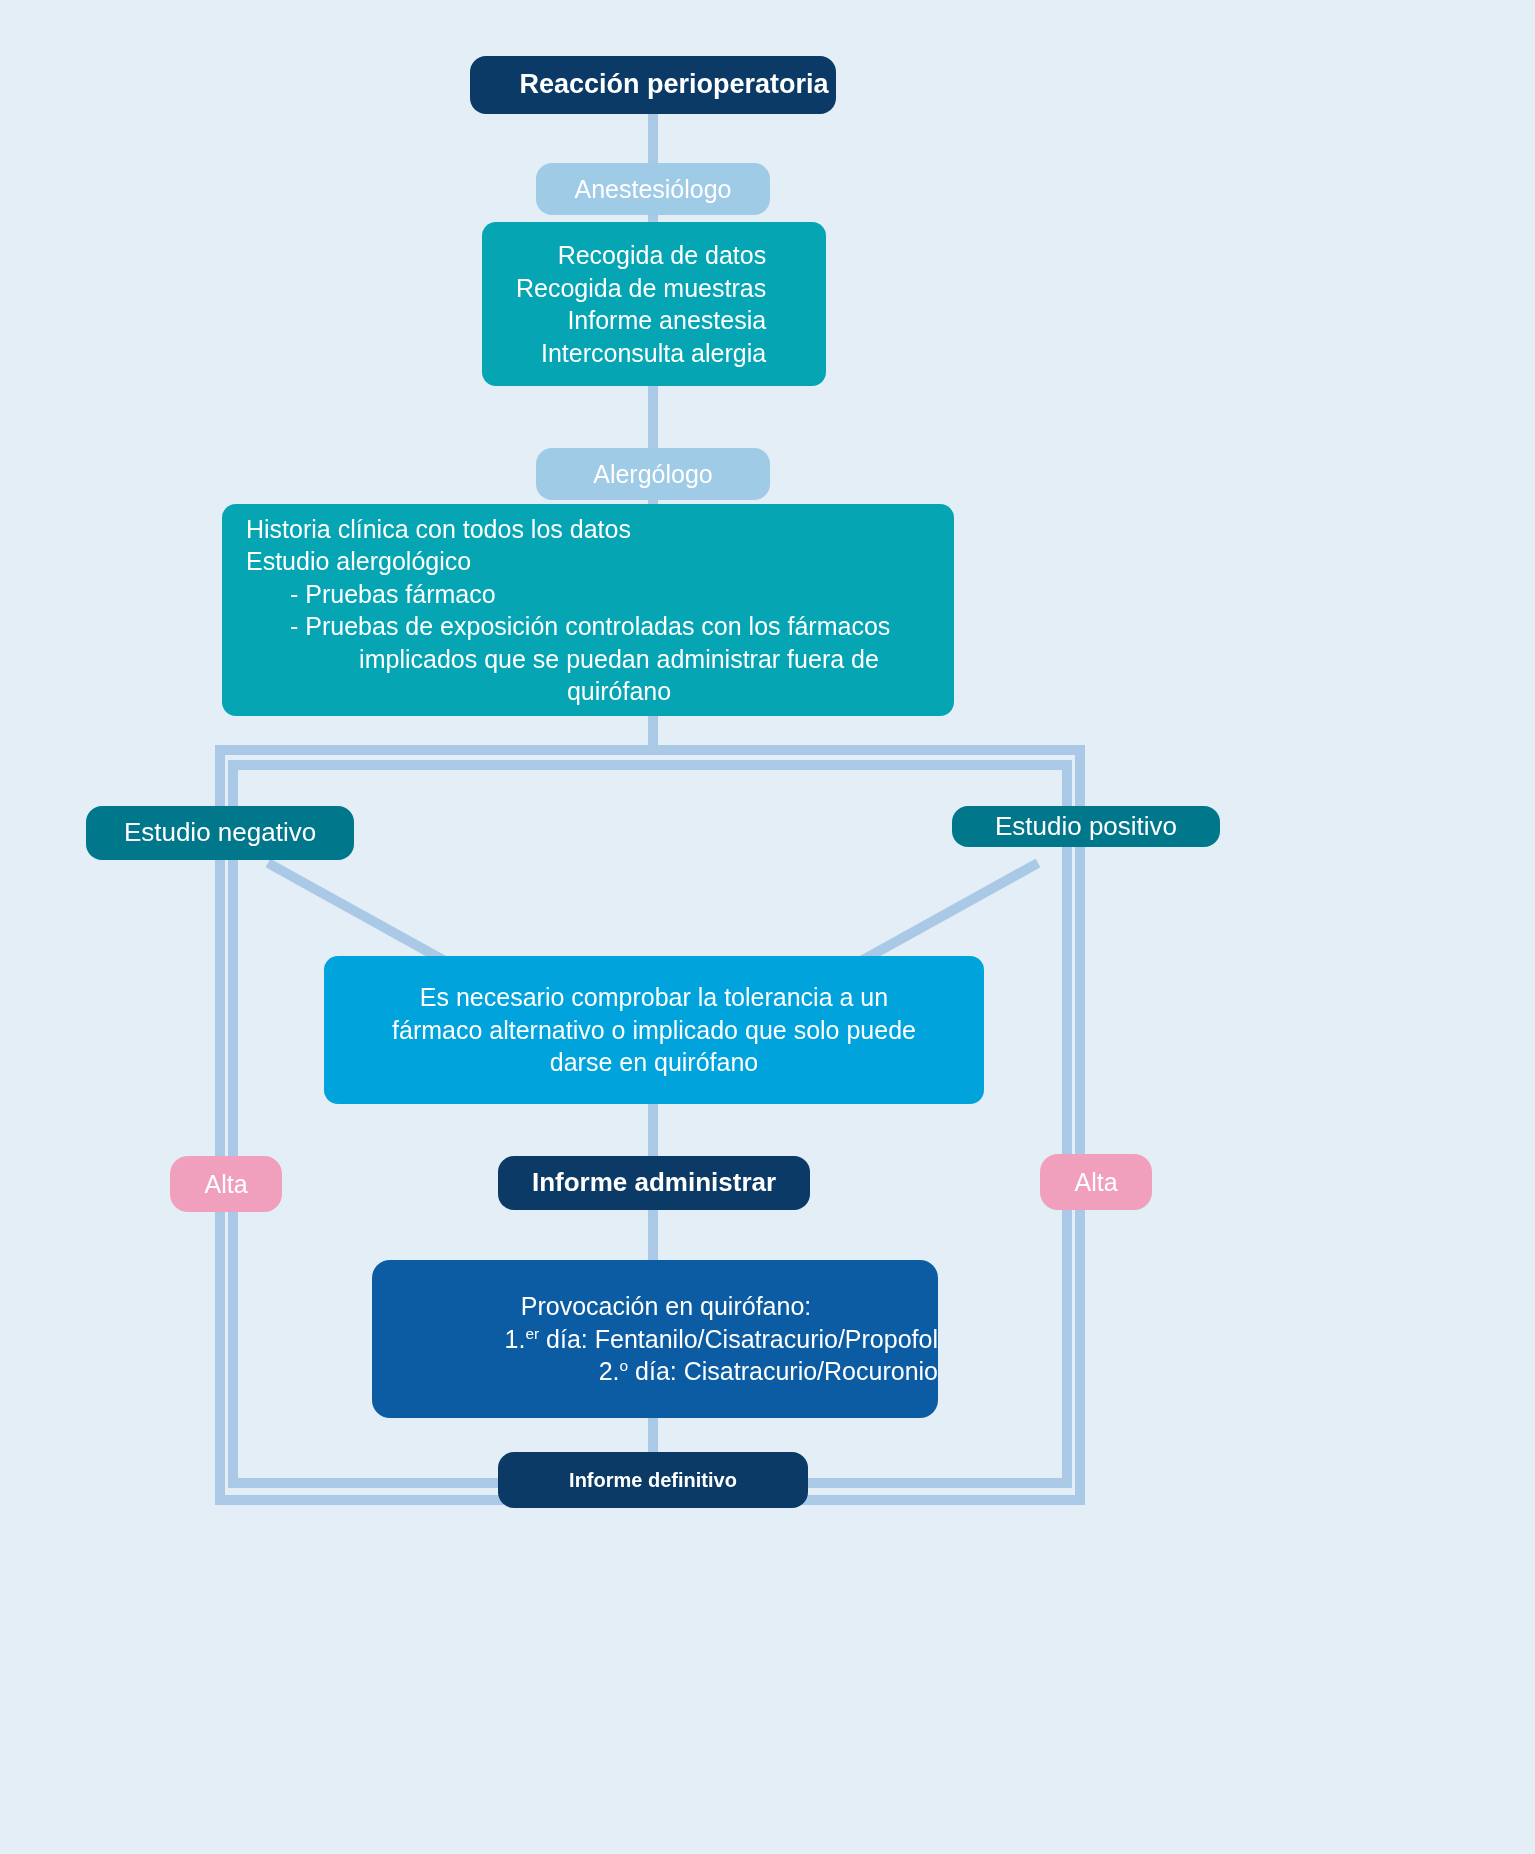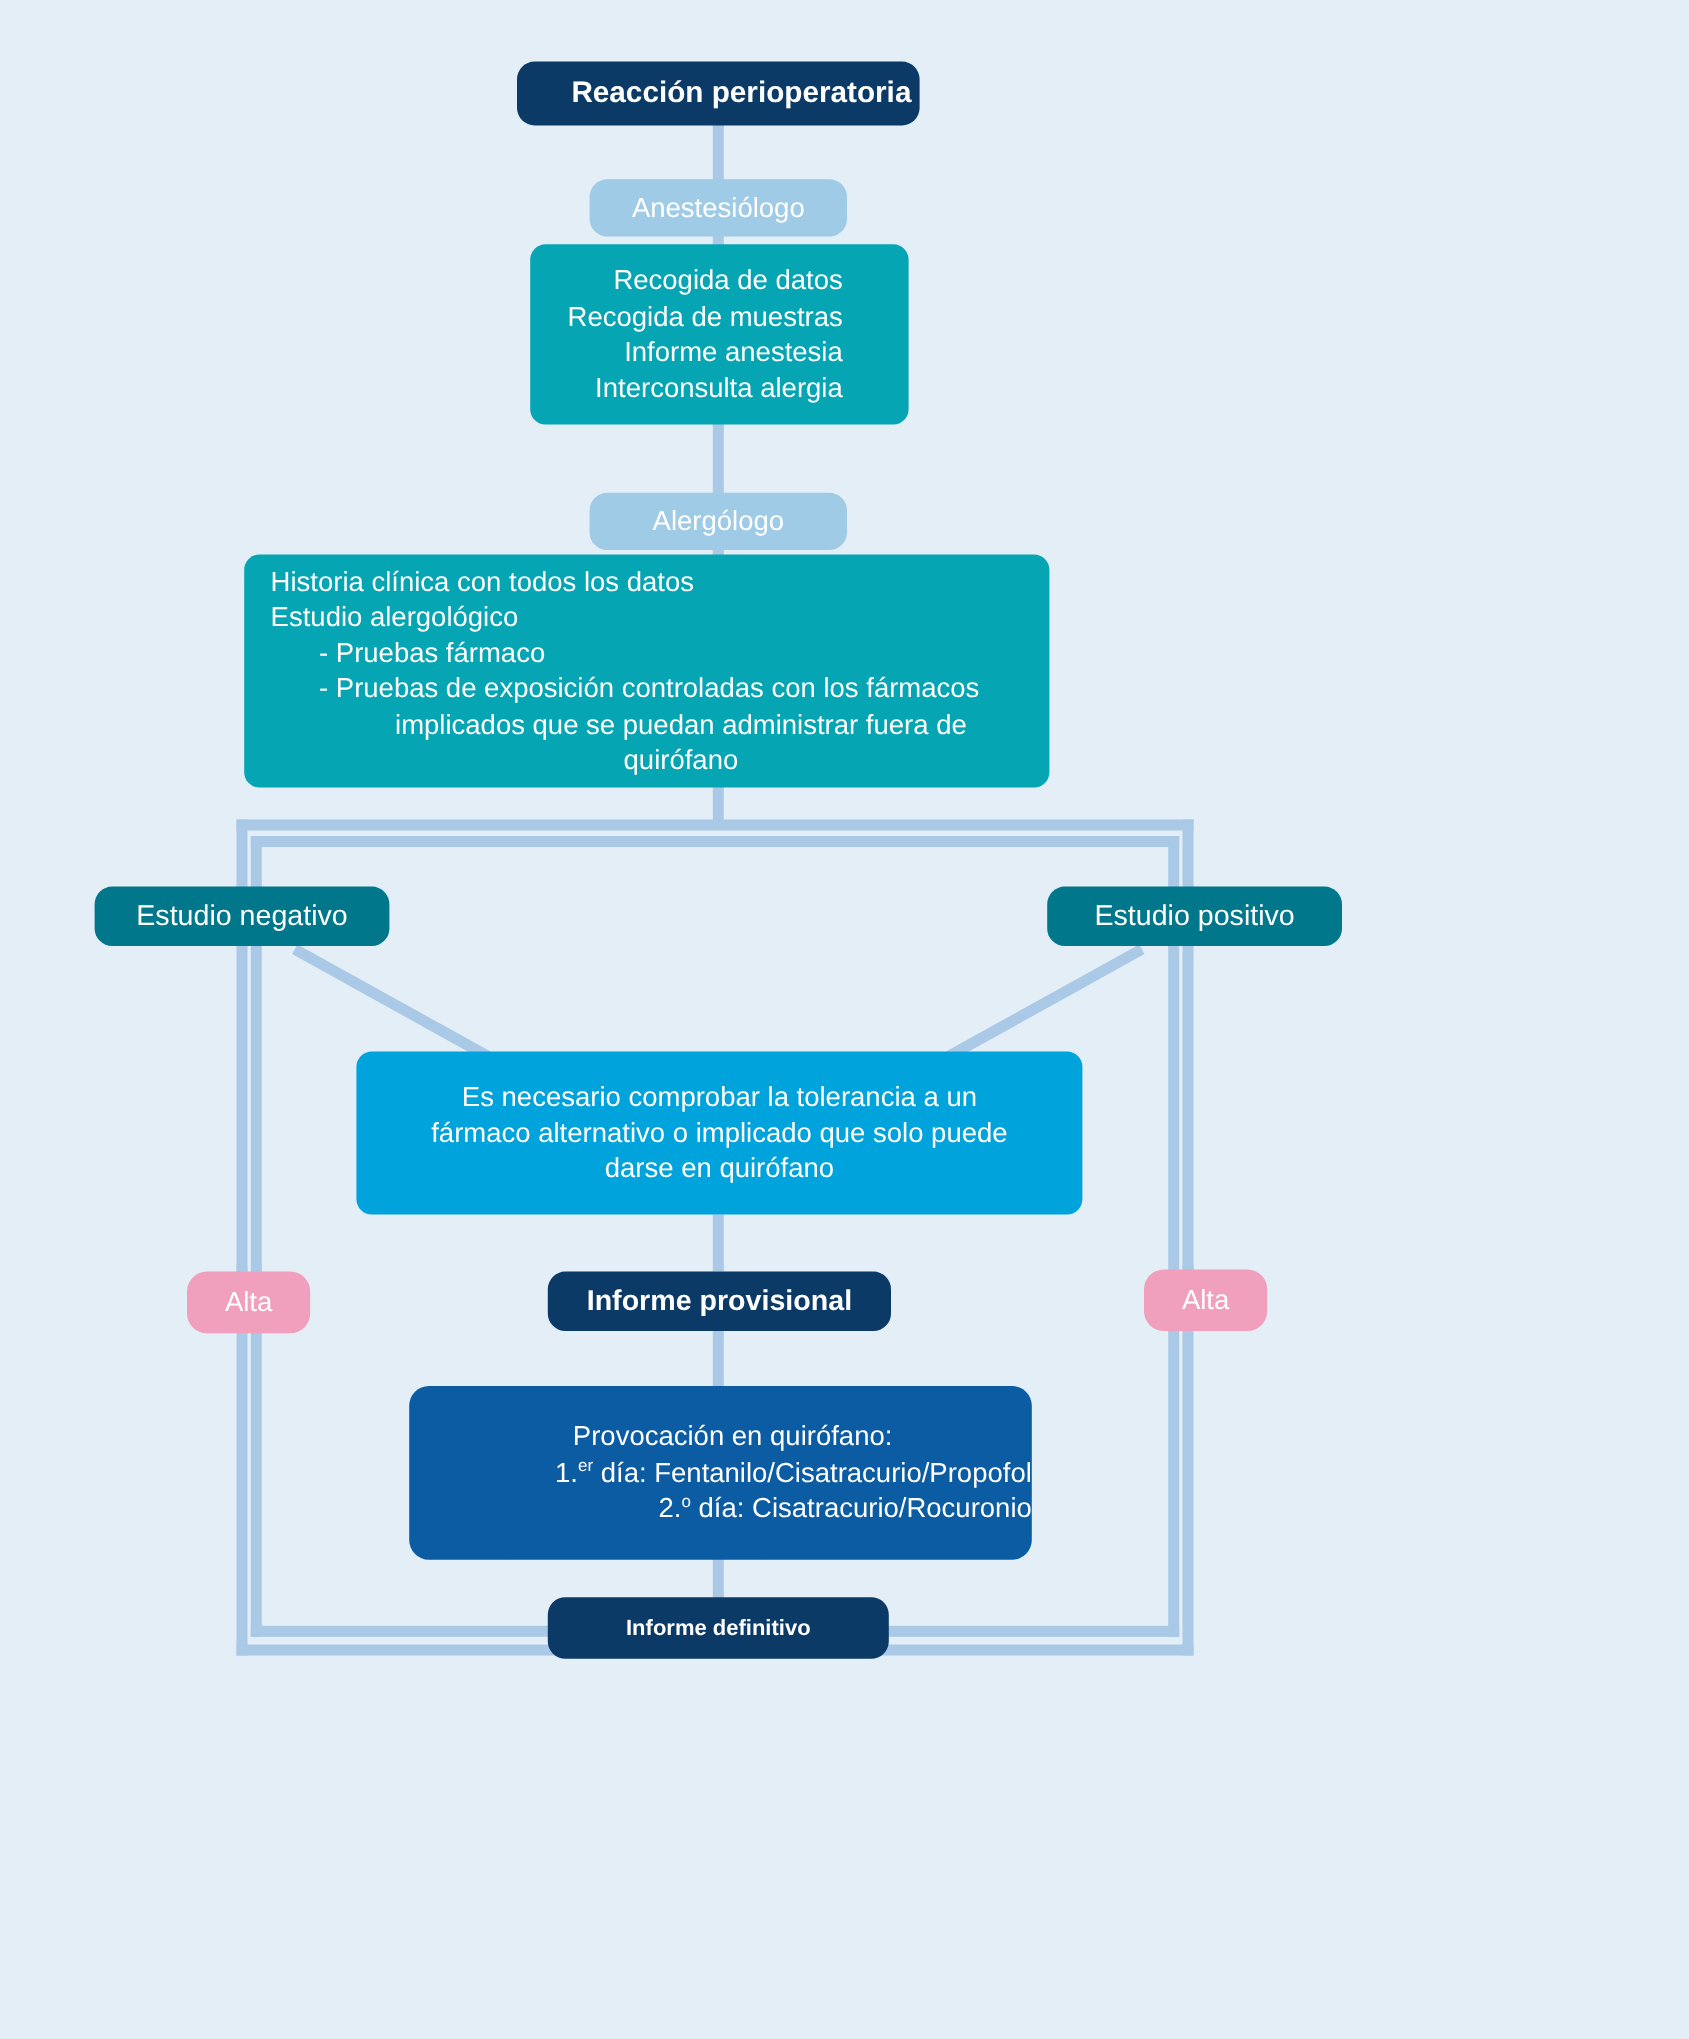--- a/index.html
+++ b/index.html
@@ -104,31 +104,31 @@
   <div class="node teal" style="left:222px; top:504px; width:732px; height:212px; font-size:25px; flex-direction:column; align-items:flex-start; justify-content:center; padding:0 24px;">
     <span class="txt">Historia clínica con todos los datos</span>
     <span class="txt">Estudio alergológico</span>
     <span class="txt" style="padding-left:44px;">- Pruebas fármaco</span>
     <span class="txt" style="padding-left:44px;text-align:center;">- Pruebas de exposición controladas con los fármacos</span>
     <span class="txt" style="padding-left:62px;">implicados que se puedan administrar fuera de quirófano</span>
   </div>
 
   <div class="node tealbadge" style="left:86px; top:806px; width:268px; height:54px; font-size:26px;">Estudio negativo</div>
 
-  <div class="node tealbadge" style="left:952px; top:806px; width:268px; height:54px; font-size:26px;">Estudio positivo</div>
+  <div class="node tealbadge" style="left:952px; top:806px; width:268px; height:41px; font-size:26px;">Estudio positivo</div>
 
   <div class="node cyan" style="left:324px; top:956px; width:660px; height:148px; font-size:25px;">Es necesario comprobar la tolerancia a un
 fármaco alternativo o implicado que solo puede
 darse en quirófano</div>
 
   <div class="node pink" style="left:170px; top:1156px; width:112px; height:56px; font-size:25px;">Alta</div>
 
   <div class="node pink" style="left:1040px; top:1154px; width:112px; height:56px; font-size:25px;">Alta</div>
 
-  <div class="node navy" style="left:498px; top:1156px; width:312px; height:54px; font-size:26px;">Informe provisional</div>
+  <div class="node navy" style="left:498px; top:1156px; width:312px; height:54px; font-size:26px;">Informe administrar</div>
 
   <div class="node bluebox" style="left:372px; top:1260px; width:566px; height:158px; font-size:25px; flex-direction:column; align-items:flex-end; justify-content:center; padding-left:22px;">
     <span class="txt" style="align-self:center;">Provocación en quirófano:</span>
     <span class="txt"><span>1.</span><sup>er</sup><span> día: Fentanilo/Cisatracurio/Propofol</span></span>
     <span class="txt"><span>2.</span><sup>o</sup><span> día: Cisatracurio/Rocuronio</span></span>
   </div>
 
   <div class="node navy" style="left:498px; top:1452px; width:310px; height:56px; font-size:20px;">Informe definitivo</div>
 
 </div>

